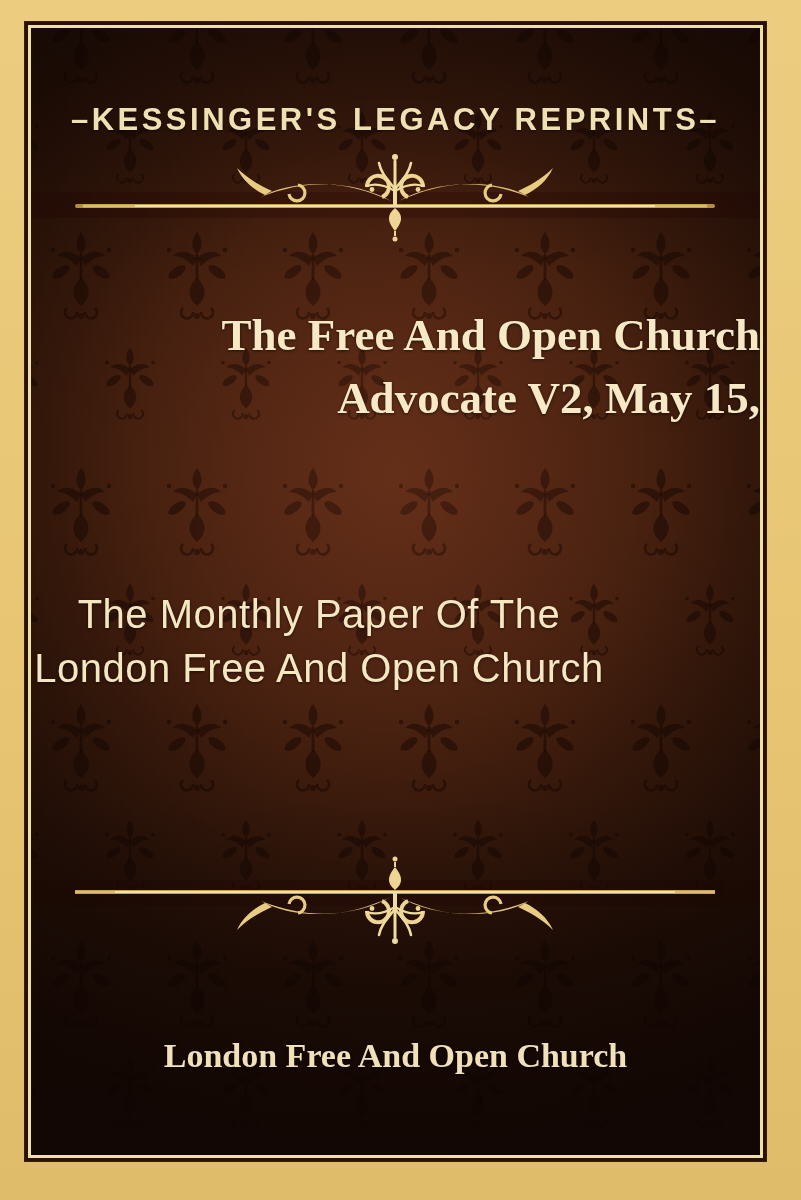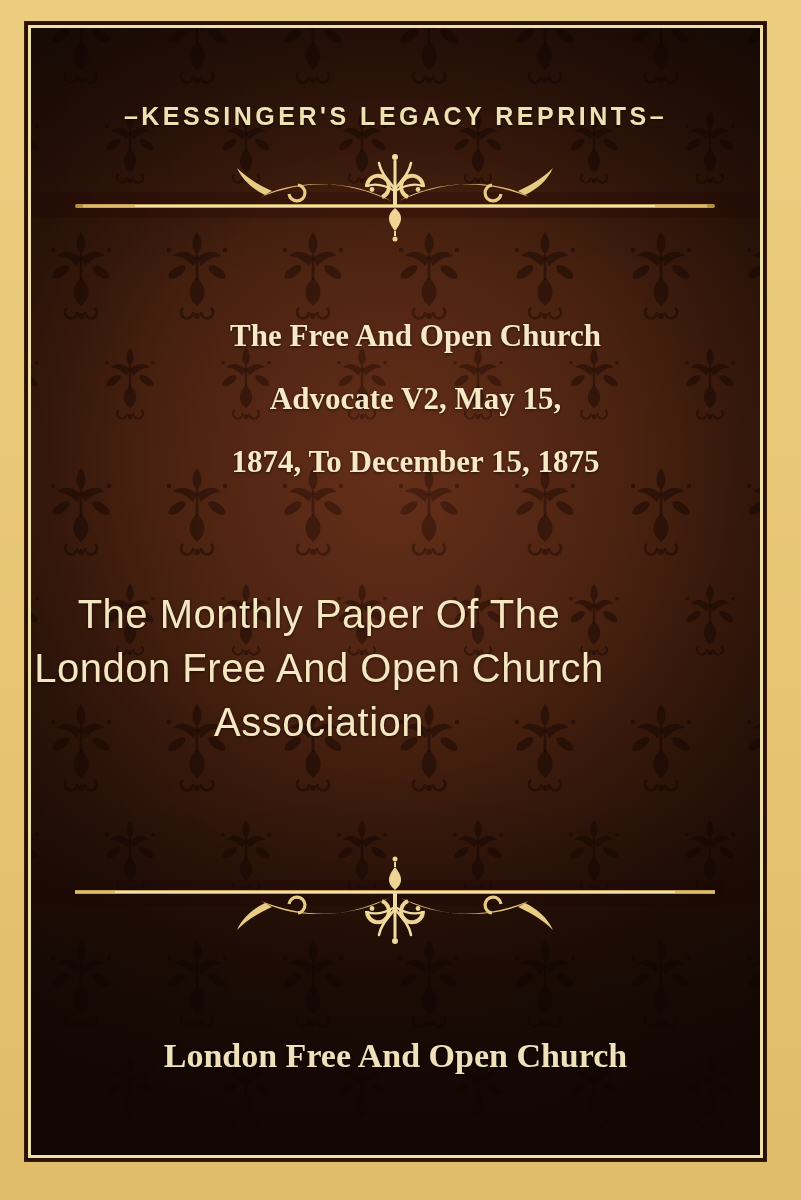--- a/index.html
+++ b/index.html
@@ -28,32 +28,31 @@
   }
   .rule-band{
     position:absolute;left:0;width:729px;height:26px;
     background:rgba(44,11,6,0.40);
   }
   .band-top{top:164px;}
   .band-bottom{top:852px;}
   .series-header{
     position:absolute;left:0;top:74px;width:729px;text-align:center;
     font-family:"Liberation Sans", sans-serif;font-weight:700;
-    font-size:25px;letter-spacing:3.5px;color:#f0e1b3;
+    font-size:31px;letter-spacing:3.5px;color:#f0e1b3;
     text-shadow:0 1px 2px rgba(0,0,0,0.55);
   }
   .ornament{position:absolute;left:44px;width:640px;height:100px;}
   .ornament-top{top:117px;}
   .ornament-bottom{top:825px;transform:scaleY(-1);}
   .title-block{
-    position:absolute;left:0;top:276px;width:729px;text-align:center;
+    position:absolute;left:0;top:276px;width:729px;text-align:right;
     font-family:"Liberation Serif", serif;font-weight:700;
-    font-size:31px;line-height:63px;color:#f7e9c6;
+    font-size:45px;line-height:63px;color:#f7e9c6;
     text-shadow:0 1px 3px rgba(0,0,0,0.6);
-    padding-left:20px;
   }
   .subtitle-block{
     position:absolute;left:0;top:559px;width:576px;text-align:center;
     font-family:"Liberation Sans", sans-serif;font-weight:400;
     font-size:40px;line-height:54px;letter-spacing:0.5px;color:#f5e7c2;
     text-shadow:0 1px 3px rgba(0,0,0,0.55);
   }
   .author-line{
     position:absolute;left:0;top:1004px;width:729px;text-align:center;
     font-family:"Liberation Serif", serif;font-weight:700;
@@ -219,27 +218,25 @@
       <circle cx="320" cy="12" r="3" fill="#f0dc9e"></circle>
       <path d="M320,63 C327,69 329,75 320,86 C311,75 313,69 320,63 Z" fill="#eed593"></path>
       <path d="M320,86 L320,91" stroke="#eed593" stroke-width="2"></path>
       <circle cx="320" cy="94" r="2.5" fill="#eed593"></circle>
     </g>
   </svg>
 
   <div class="title-block">
     <div>The Free And Open Church</div>
     <div>Advocate V2, May 15,</div>
-    <div>1874, To December 15, 1875</div>
   </div>
 
   <div class="subtitle-block">
     <div>The Monthly Paper Of The</div>
     <div>London Free And Open Church</div>
-    <div>Association</div>
   </div>
 
   <svg class="ornament ornament-bottom" viewBox="0 0 640 100" aria-hidden="true">
     <g>
       <rect x="-20" y="59" width="680" height="4" fill="#b3903f"></rect>
       <rect x="-10" y="59.6" width="660" height="2.8" fill="#dcbc6e"></rect>
       <rect x="40" y="60.3" width="560" height="1.4" fill="#f8efc2"></rect>
       <g id="flourish-half-b">
         <path d="M318,57 C280,36 234,33 186,52 C210,38 252,34 290,46 C302,50 312,54 318,57 Z" fill="#e3c27a"></path>
         <path d="M190,50 C178,44 168,36 162,23 C173,34 186,41 197,46 Z" fill="#e8cc82"></path>

